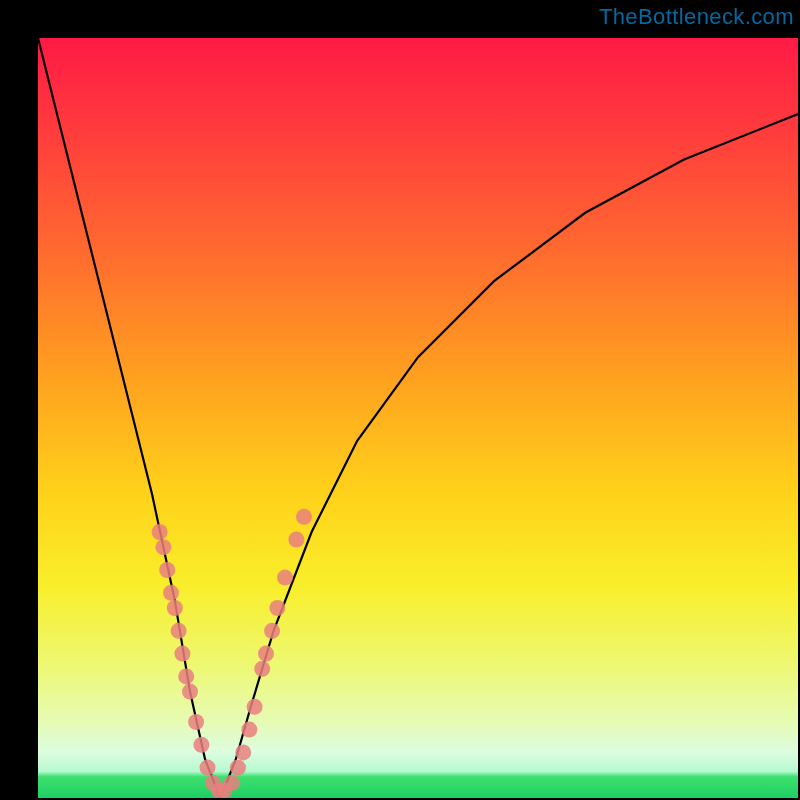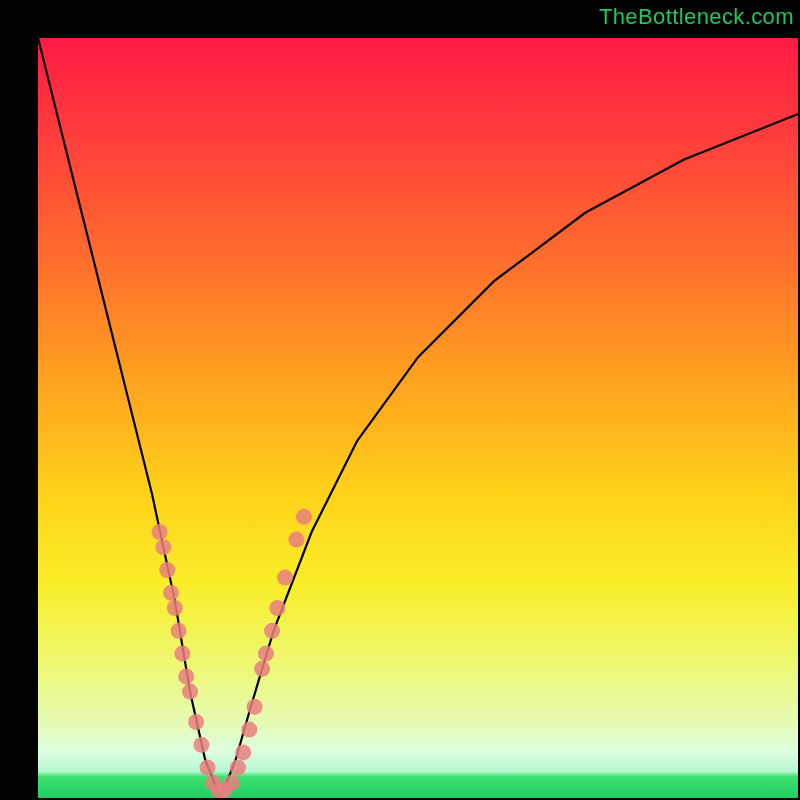--- a/index.html
+++ b/index.html
@@ -37,21 +37,21 @@
       #dcfde0 94%,
       #b5f9cf 96.5%,
       #3ee06f 97.2%,
       #1fcf63 100%
     );
   }
   .watermark {
     position: absolute;
     top: 4px;
     right: 6px;
-    color: #22c55e;
+    color: #0369a1;
     font-size: 22px;
     font-weight: 500;
     letter-spacing: 0.4px;
     user-select: none;
     margin-left: 24px;
   }
   svg.curve {
     position: absolute;
     left: 0;
     top: 0;

